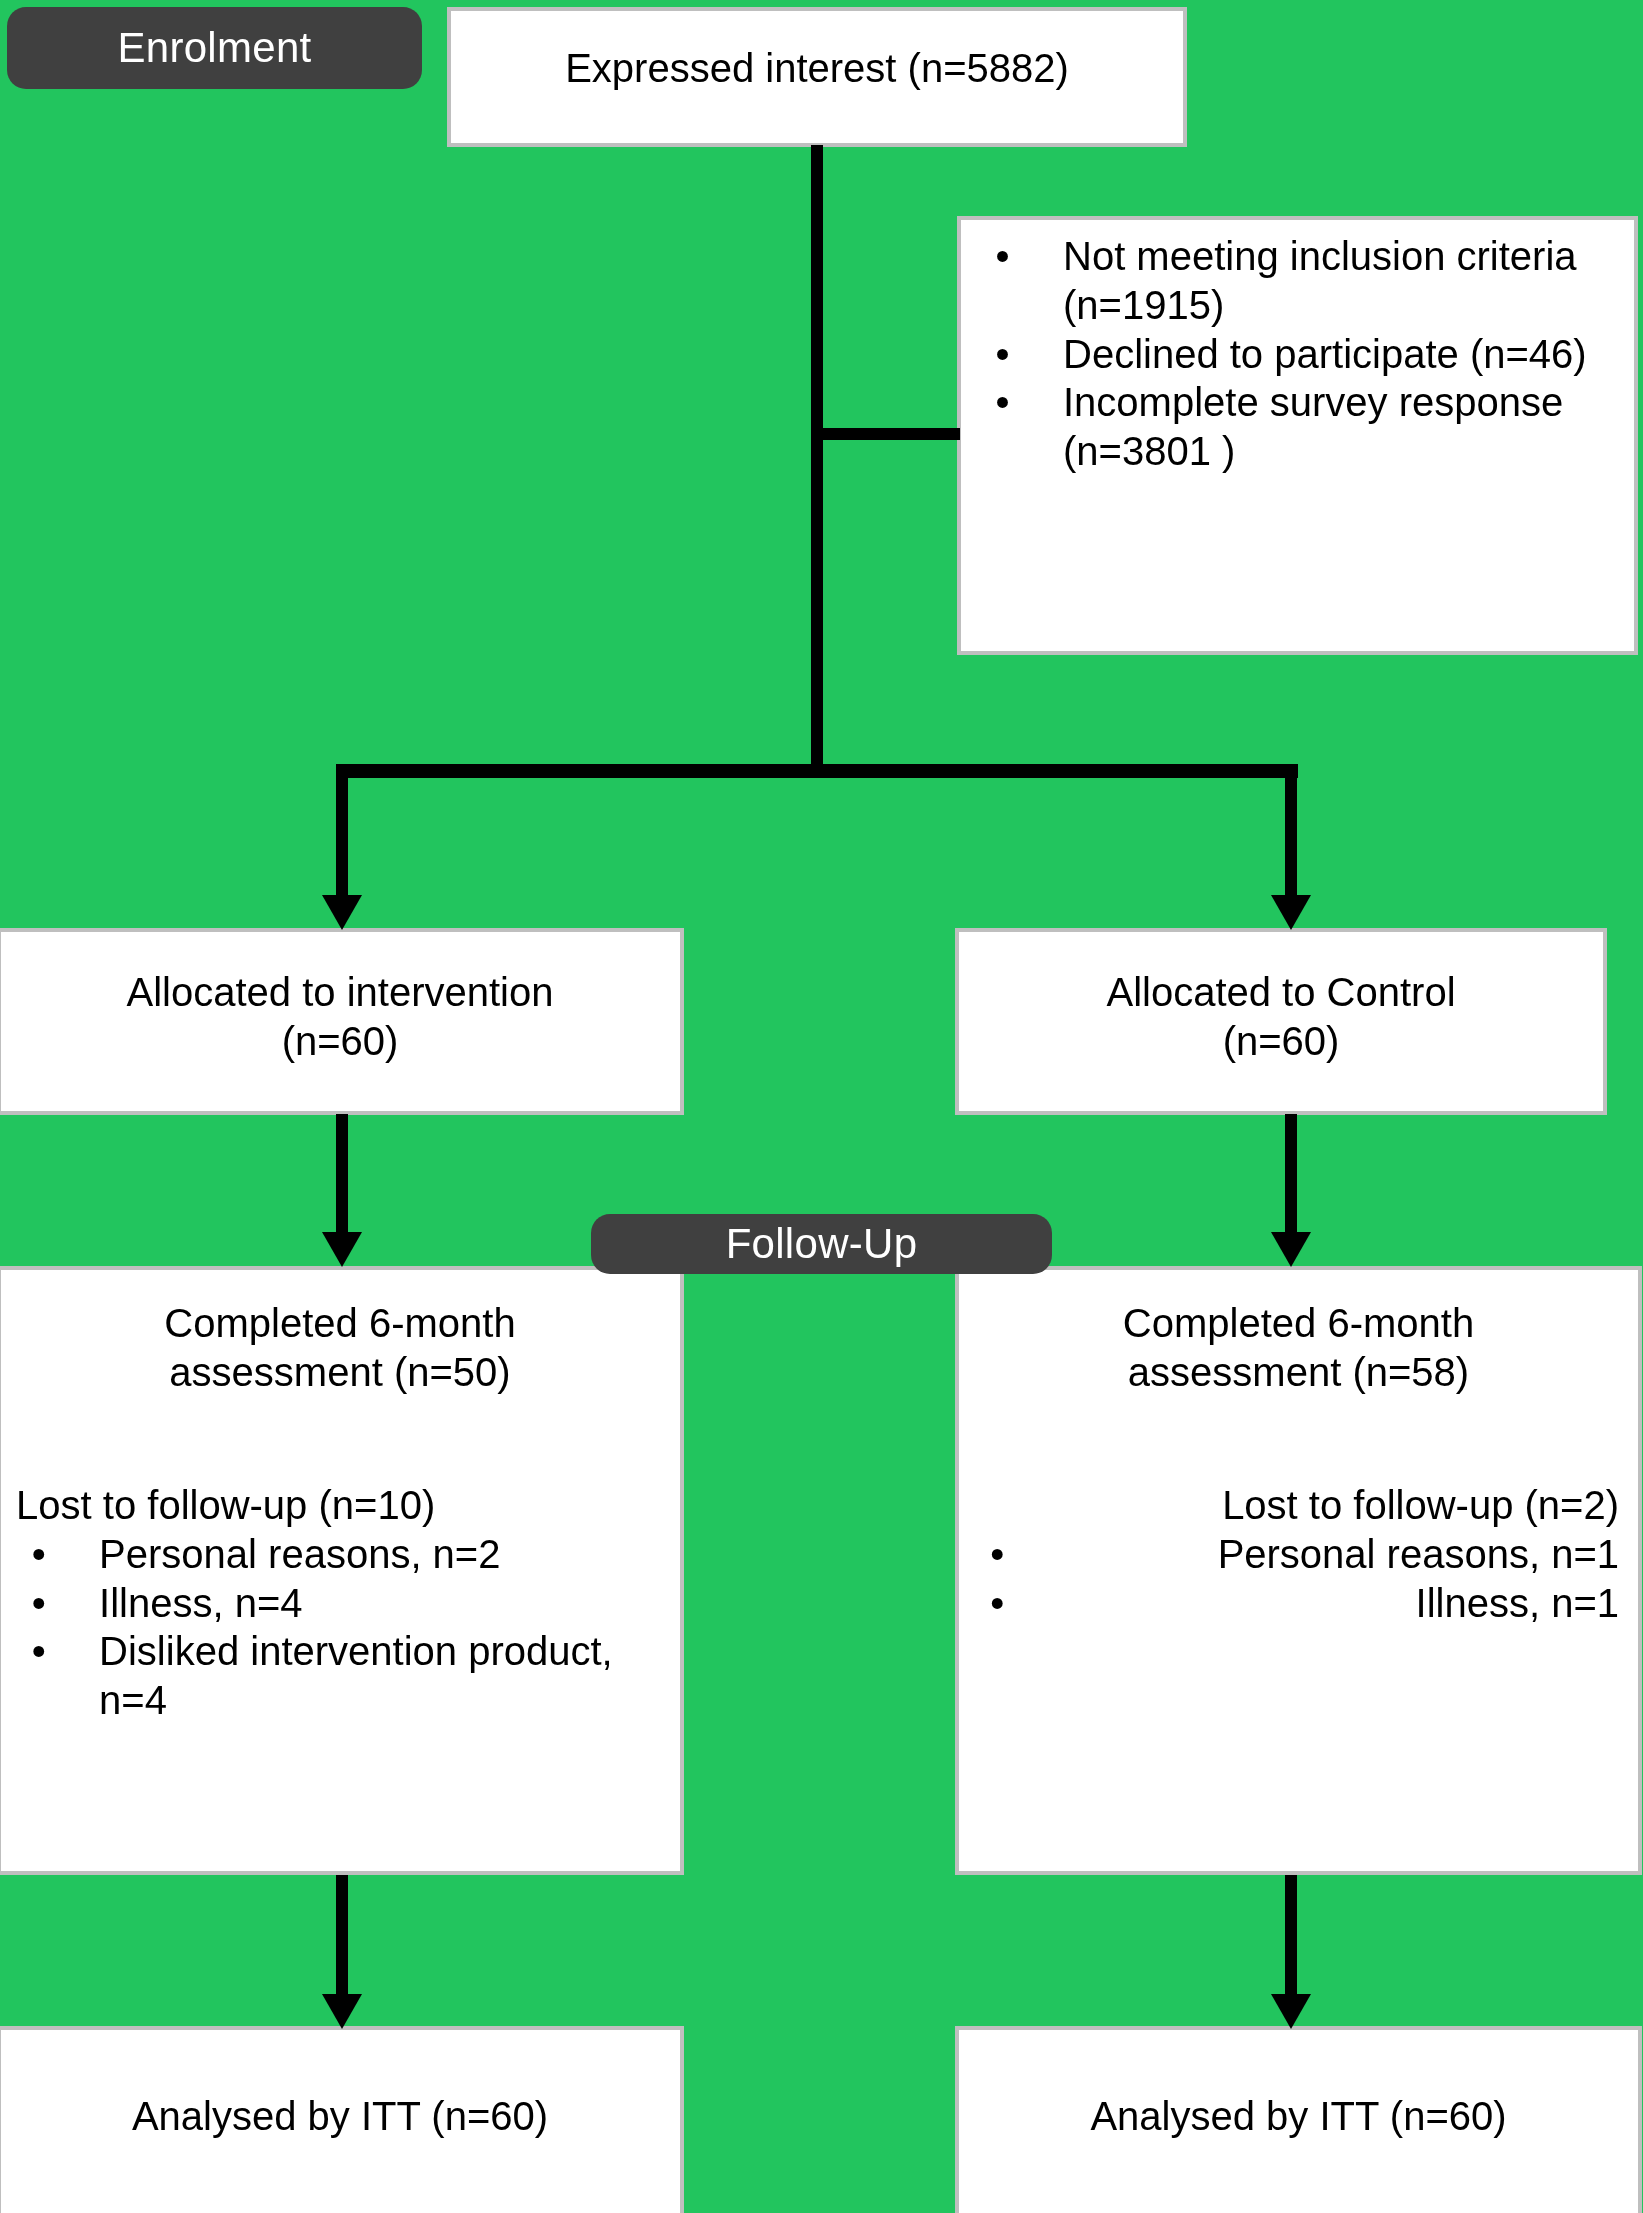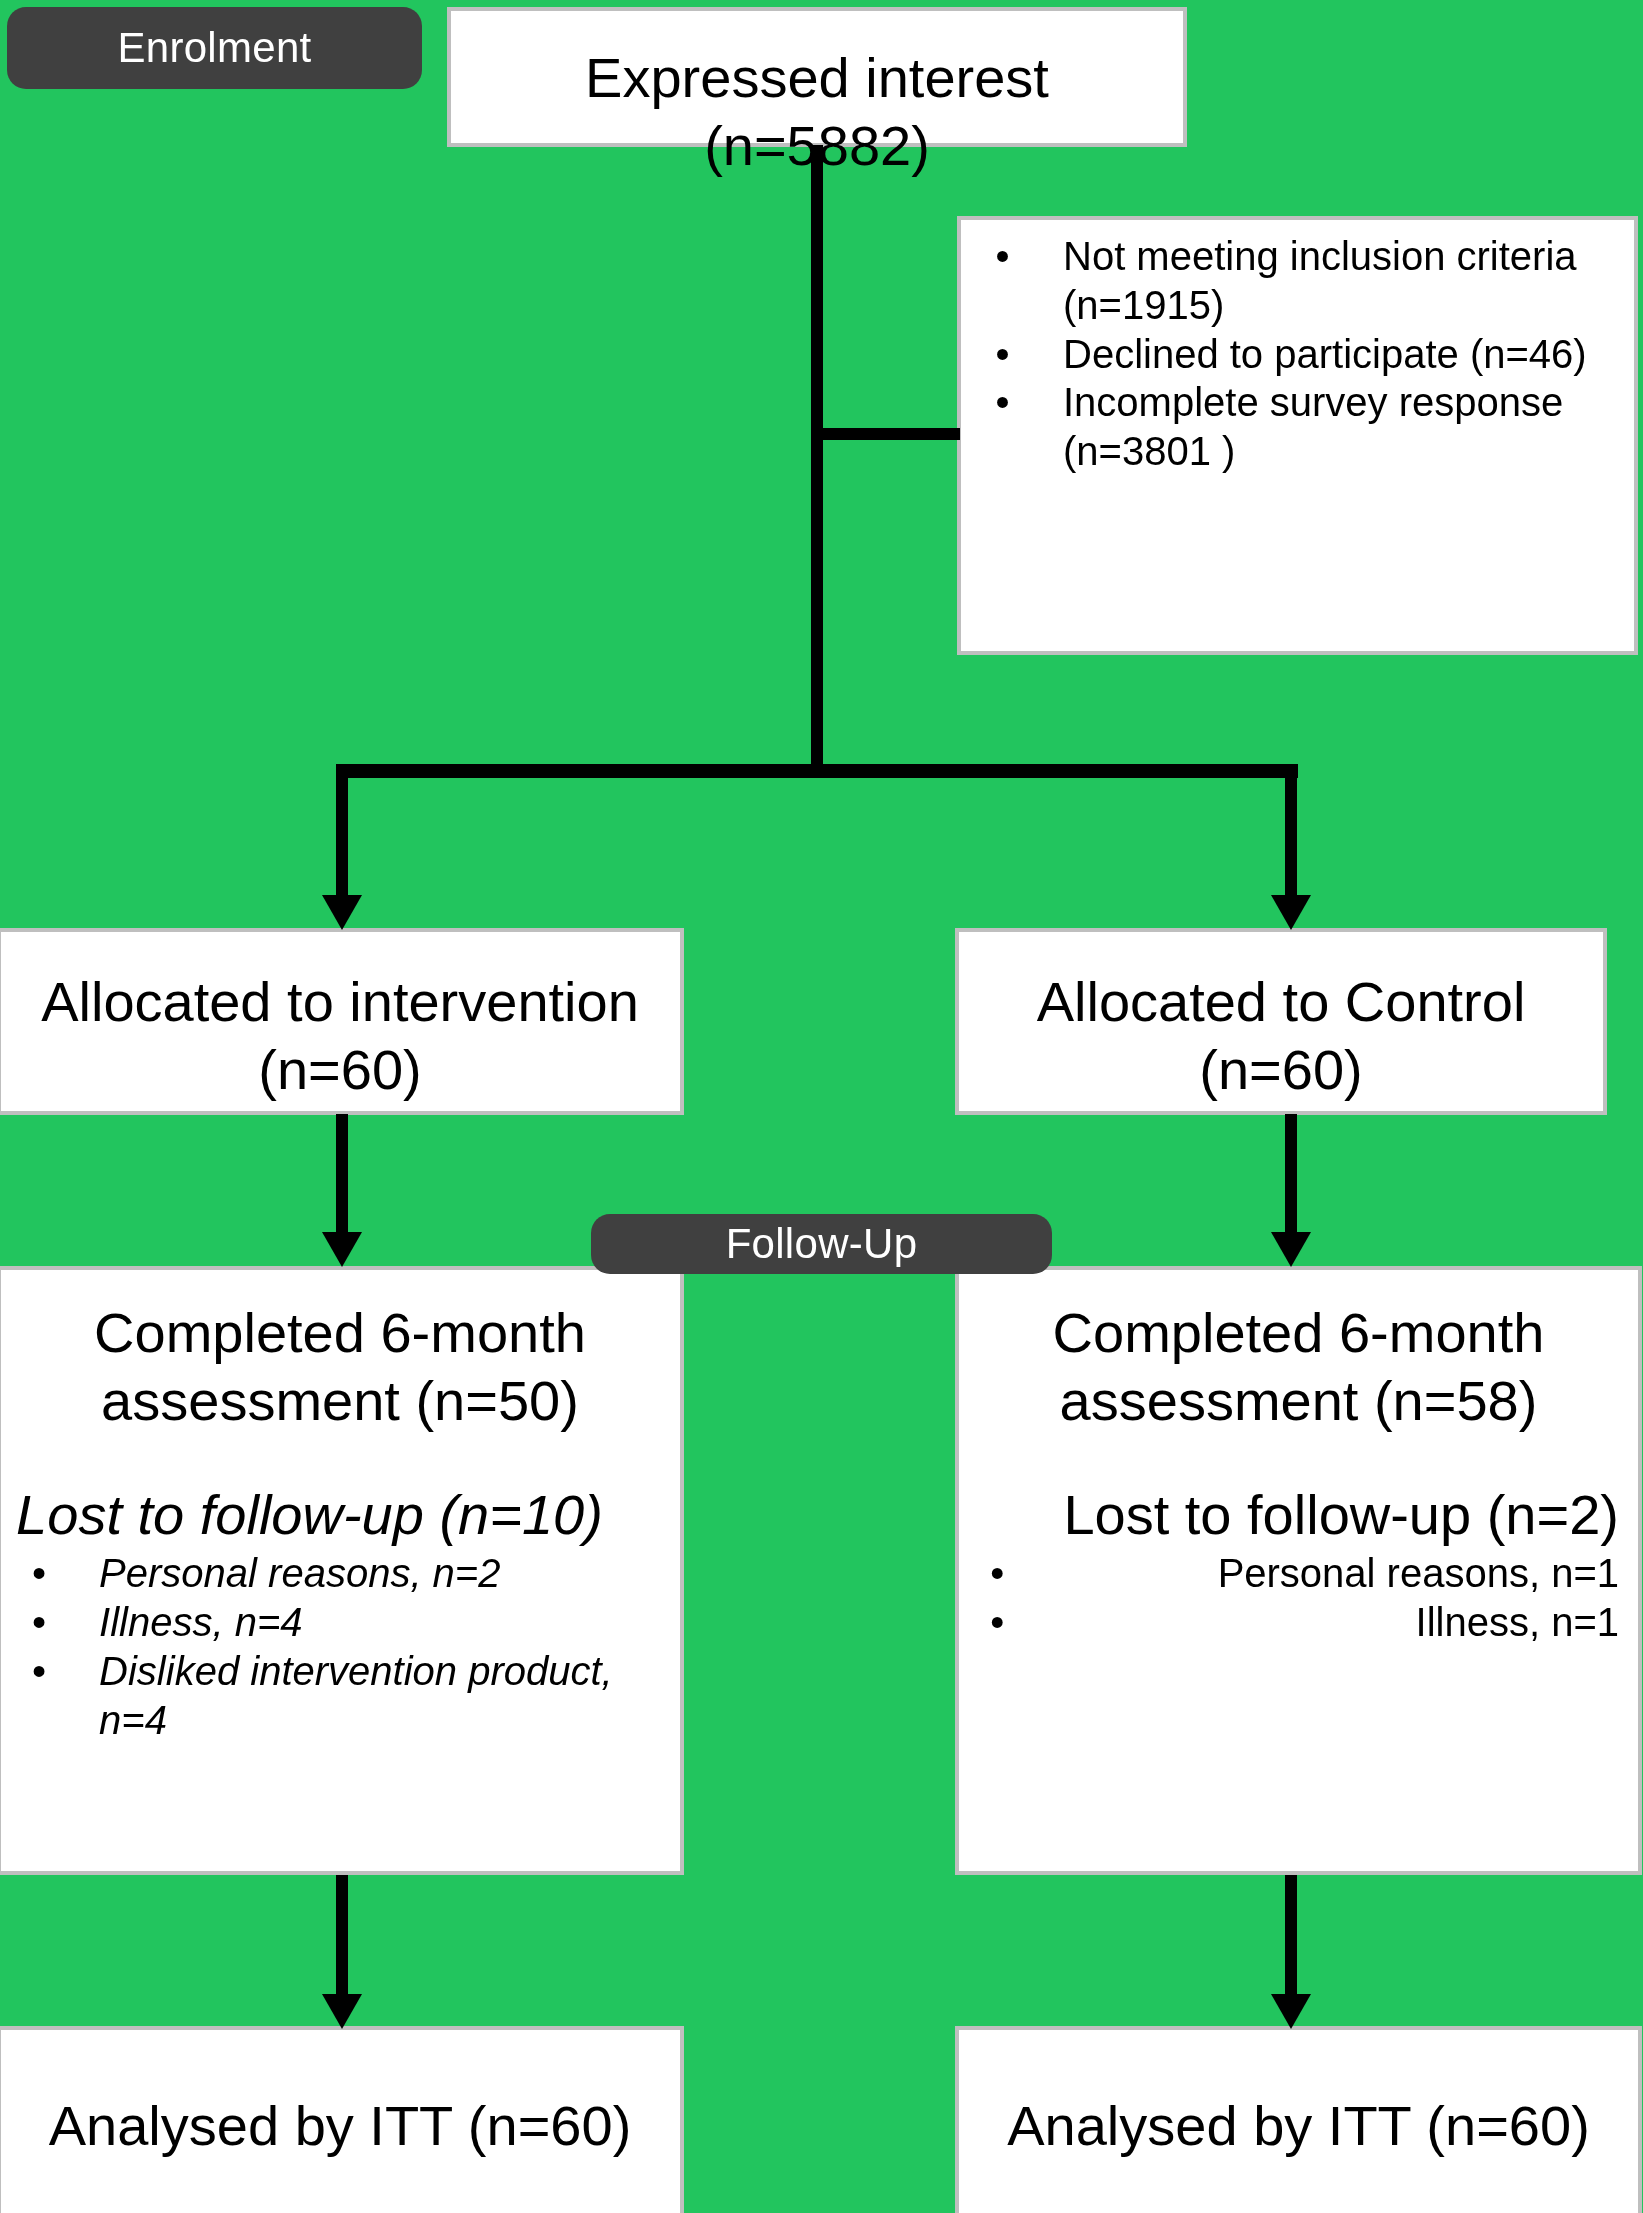--- a/index.html
+++ b/index.html
@@ -30,21 +30,21 @@
   .box-inner {
     position: absolute;
     left: 0; right: 0;
     box-sizing: border-box;
     padding: 0 19px;
   }
   .box-center .box-inner {
     text-align: center;
   }
   .line {
-    font-size: 56px;
+    font-size: 40px;
     line-height: 1.22;
     white-space: pre-wrap;
   }
 
   
   .badge {
     position: absolute;
     box-sizing: border-box;
     background: #404040;
     color: #ffffff;
@@ -168,21 +168,21 @@
       <div class="line">Allocated to Control</div>
       <div class="line">(n=60)</div>
     </div>
   </div>
 
   <div class="box" style="left:-3.5px; top:1266px; width:687px; height:609px;">
     <div class="box-inner" style="top:29px; text-align:center;">
       <div class="line">Completed 6-month</div>
       <div class="line">assessment (n=50)</div>
     </div>
-    <div class="box-inner" style="top:211px; text-align:left; padding-left:15.6px;font-style:italic;">
+    <div class="box-inner" style="top:211px; text-align:left; padding-left:15.6px;">
       <div class="line">Lost to follow-up (n=10)</div>
       <ul class="bullets">
         <li>
           <span class="dot">•</span>
           <span>Personal reasons, n=2</span>
         </li>
         <li>
           <span class="dot">•</span>
           <span>Illness, n=4</span>
         </li>

